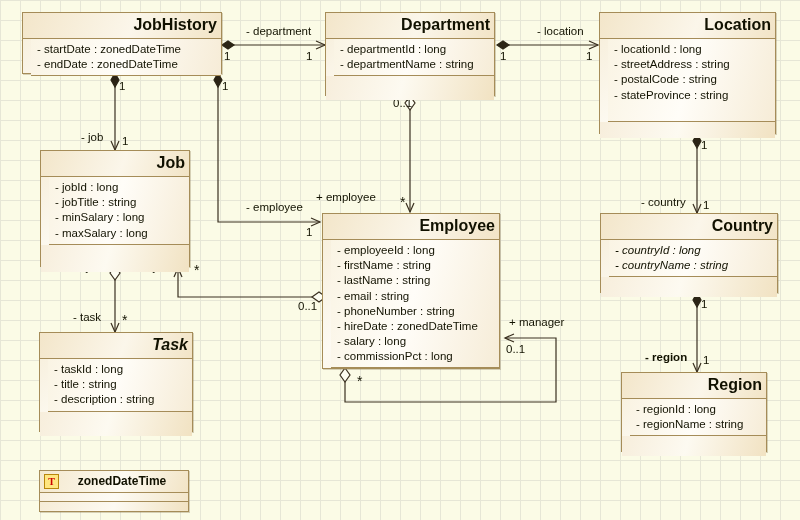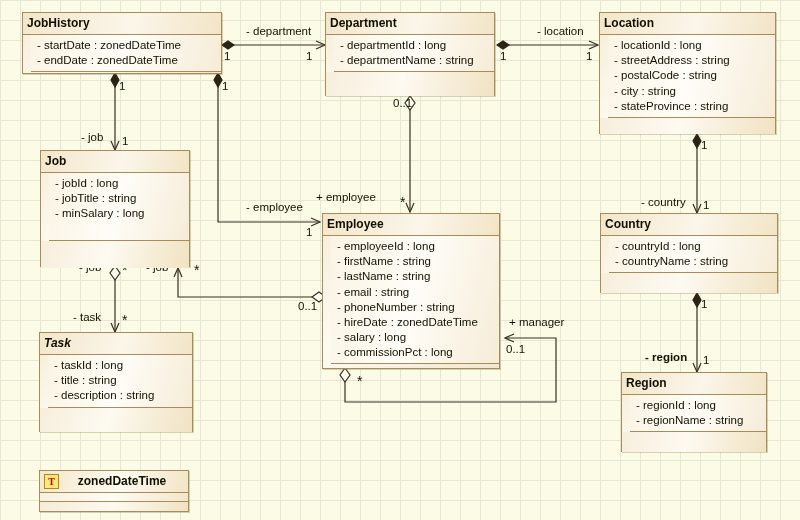--- a/index.html
+++ b/index.html
@@ -43,22 +43,22 @@
   }
   .uml-class {
     position: absolute;
     box-sizing: border-box;
     border: 1px solid #a58c58;
     background: linear-gradient(135deg, #f6edd8 0%, #fdfaf2 42%, #f3e7cf 100%);
     box-shadow: 1px 1px 0 rgba(130,110,70,0.30);
   }
   .uml-name {
     box-sizing: border-box;
-    text-align: left;
-    font-size: 12px;
+    text-align: right;
+    font-size: 16px;
     font-weight: bold;
     color: #111100;
     padding: 3px 4px 4px 4px;
     border-bottom: 1px solid #a58c58;
     background: linear-gradient(110deg, #f3e6ca 0%, #fbf6ea 55%, #f2e4c6 100%);
     white-space: nowrap;
   }
   .uml-name.abstract { font-style: italic; }
   .uml-attrs {
     box-sizing: border-box;
@@ -252,53 +252,53 @@
     </div>
     <div class="uml-ops" style="height:24px;"></div>
   </div>
 
   <div class="uml-class" style="left:599px; top:12px; width:177px; height:122px;">
     <div class="uml-name">Location</div>
     <div class="uml-attrs" style="height:83px;">
       <div class="uml-attr">- locationId : long</div>
       <div class="uml-attr">- streetAddress : string</div>
       <div class="uml-attr">- postalCode : string</div>
-      <div class="uml-attr">- city : string</div>
       <div class="uml-attr">- stateProvince : string</div>
     </div>
     <div class="uml-ops" style="height:16px;"></div>
   </div>
 
   <div class="uml-class" style="left:40px; top:150px; width:150px; height:117px;">
     <div class="uml-name">Job</div>
     <div class="uml-attrs" style="height:68px;">
       <div class="uml-attr">- jobId : long</div>
       <div class="uml-attr">- jobTitle : string</div>
       <div class="uml-attr">- minSalary : long</div>
+      <div class="uml-attr">- maxSalary : long</div>
     </div>
     <div class="uml-ops" style="height:27px;"></div>
   </div>
 
   <div class="uml-class" style="left:322px; top:213px; width:178px; height:156px;">
     <div class="uml-name">Employee</div>
     <div class="uml-attrs" style="height:128px;">
       <div class="uml-attr">- employeeId : long</div>
       <div class="uml-attr">- firstName : string</div>
       <div class="uml-attr">- lastName : string</div>
       <div class="uml-attr">- email : string</div>
       <div class="uml-attr">- phoneNumber : string</div>
       <div class="uml-attr">- hireDate : zonedDateTime</div>
       <div class="uml-attr">- salary : long</div>
       <div class="uml-attr">- commissionPct : long</div>
     </div>
   </div>
 
   <div class="uml-class" style="left:600px; top:213px; width:178px; height:80px;">
     <div class="uml-name">Country</div>
-    <div class="uml-attrs" style="height:37px;">
+    <div class="uml-attrs" style="height:37px;font-style:italic;">
       <div class="uml-attr">- countryId : long</div>
       <div class="uml-attr">- countryName : string</div>
     </div>
     <div class="uml-ops" style="height:20px;"></div>
   </div>
 
   <div class="uml-class" style="left:39px; top:332px; width:154px; height:100px;">
     <div class="uml-name abstract">Task</div>
     <div class="uml-attrs" style="height:53px;">
       <div class="uml-attr">- taskId : long</div>

